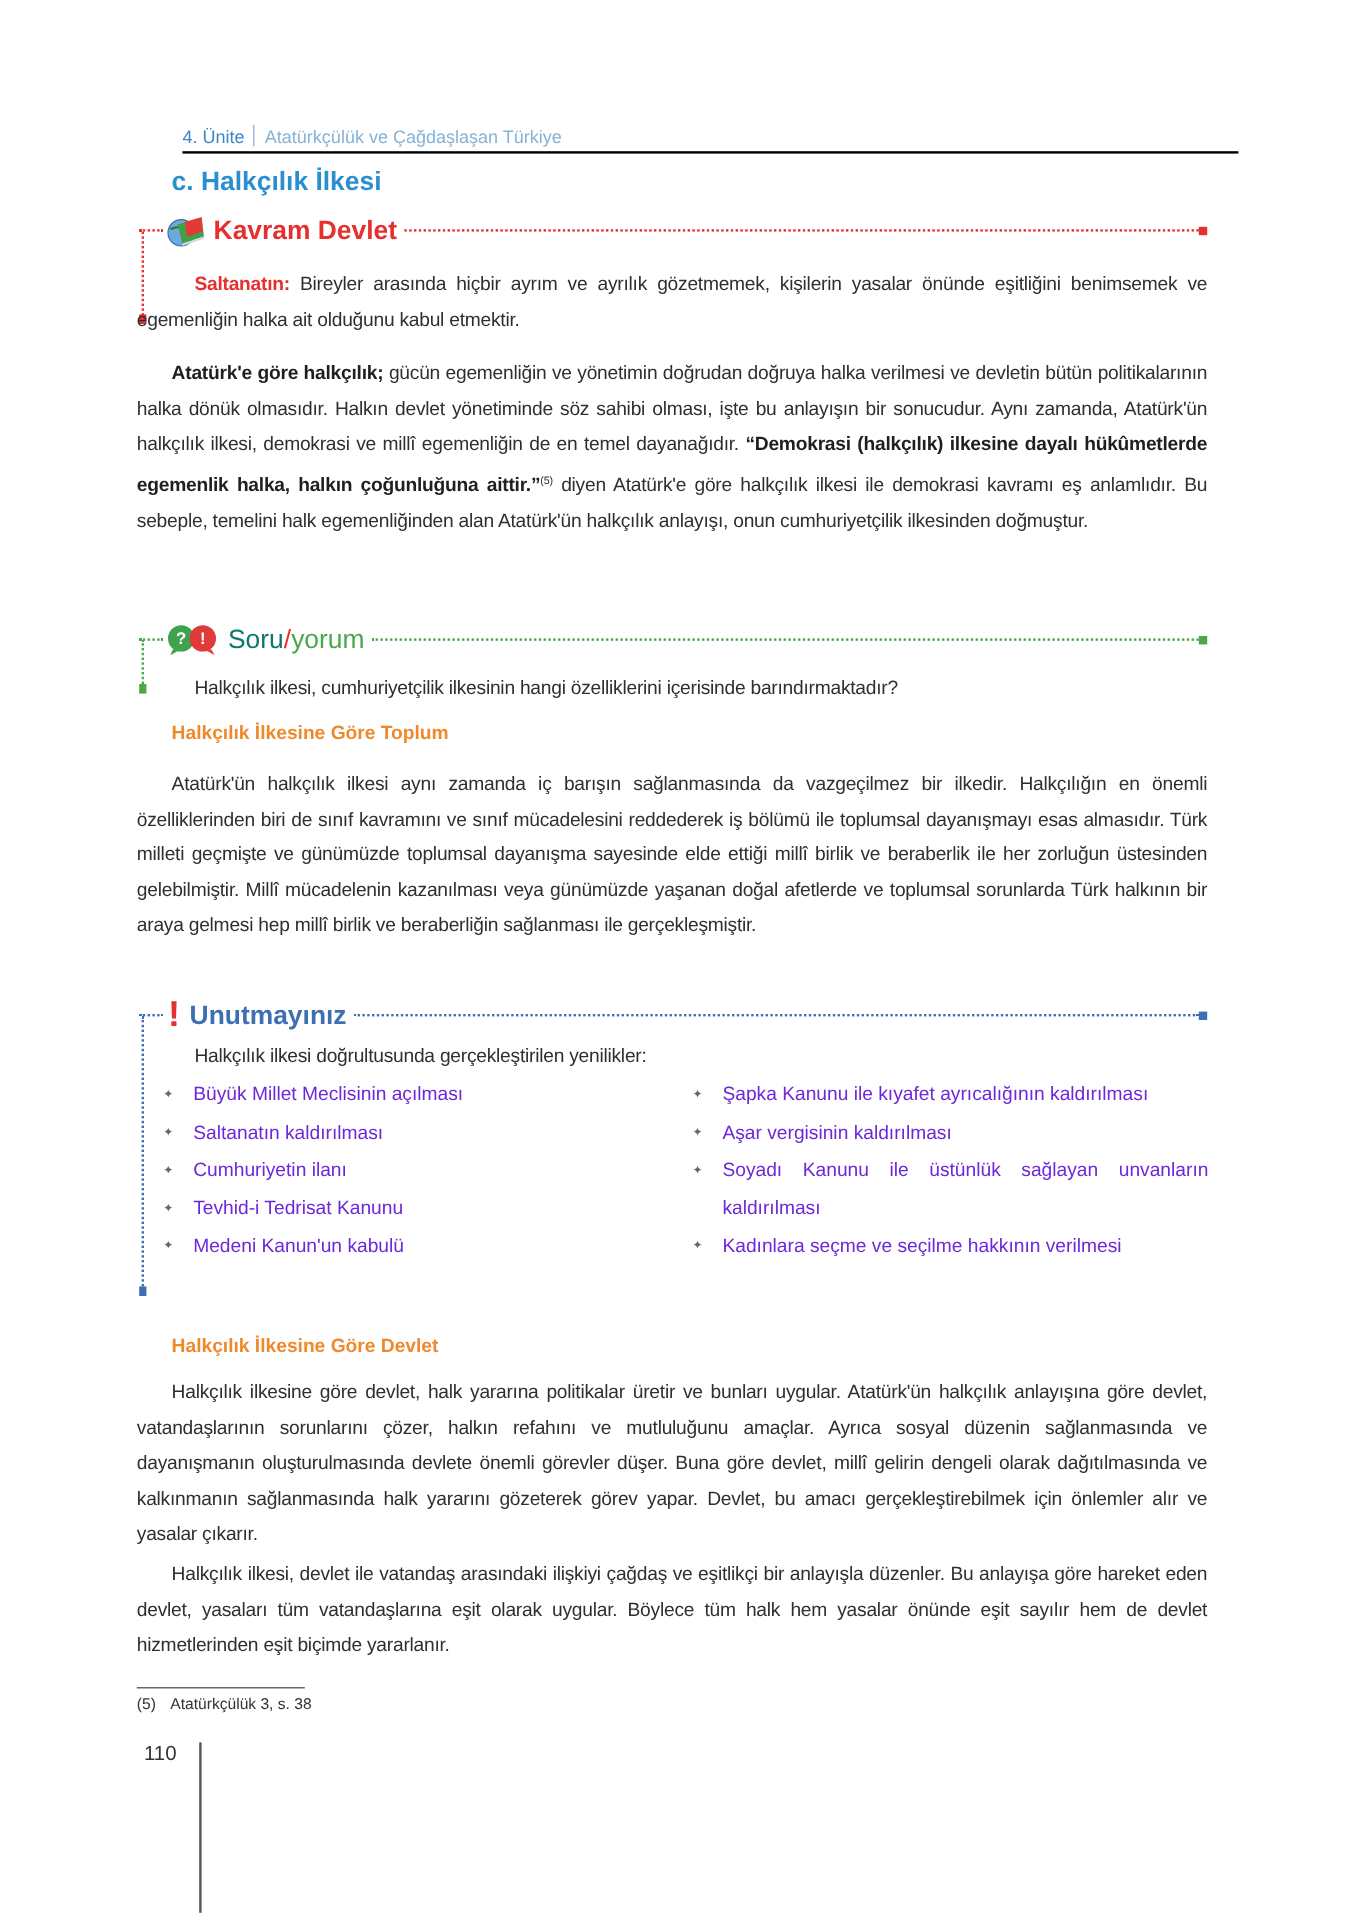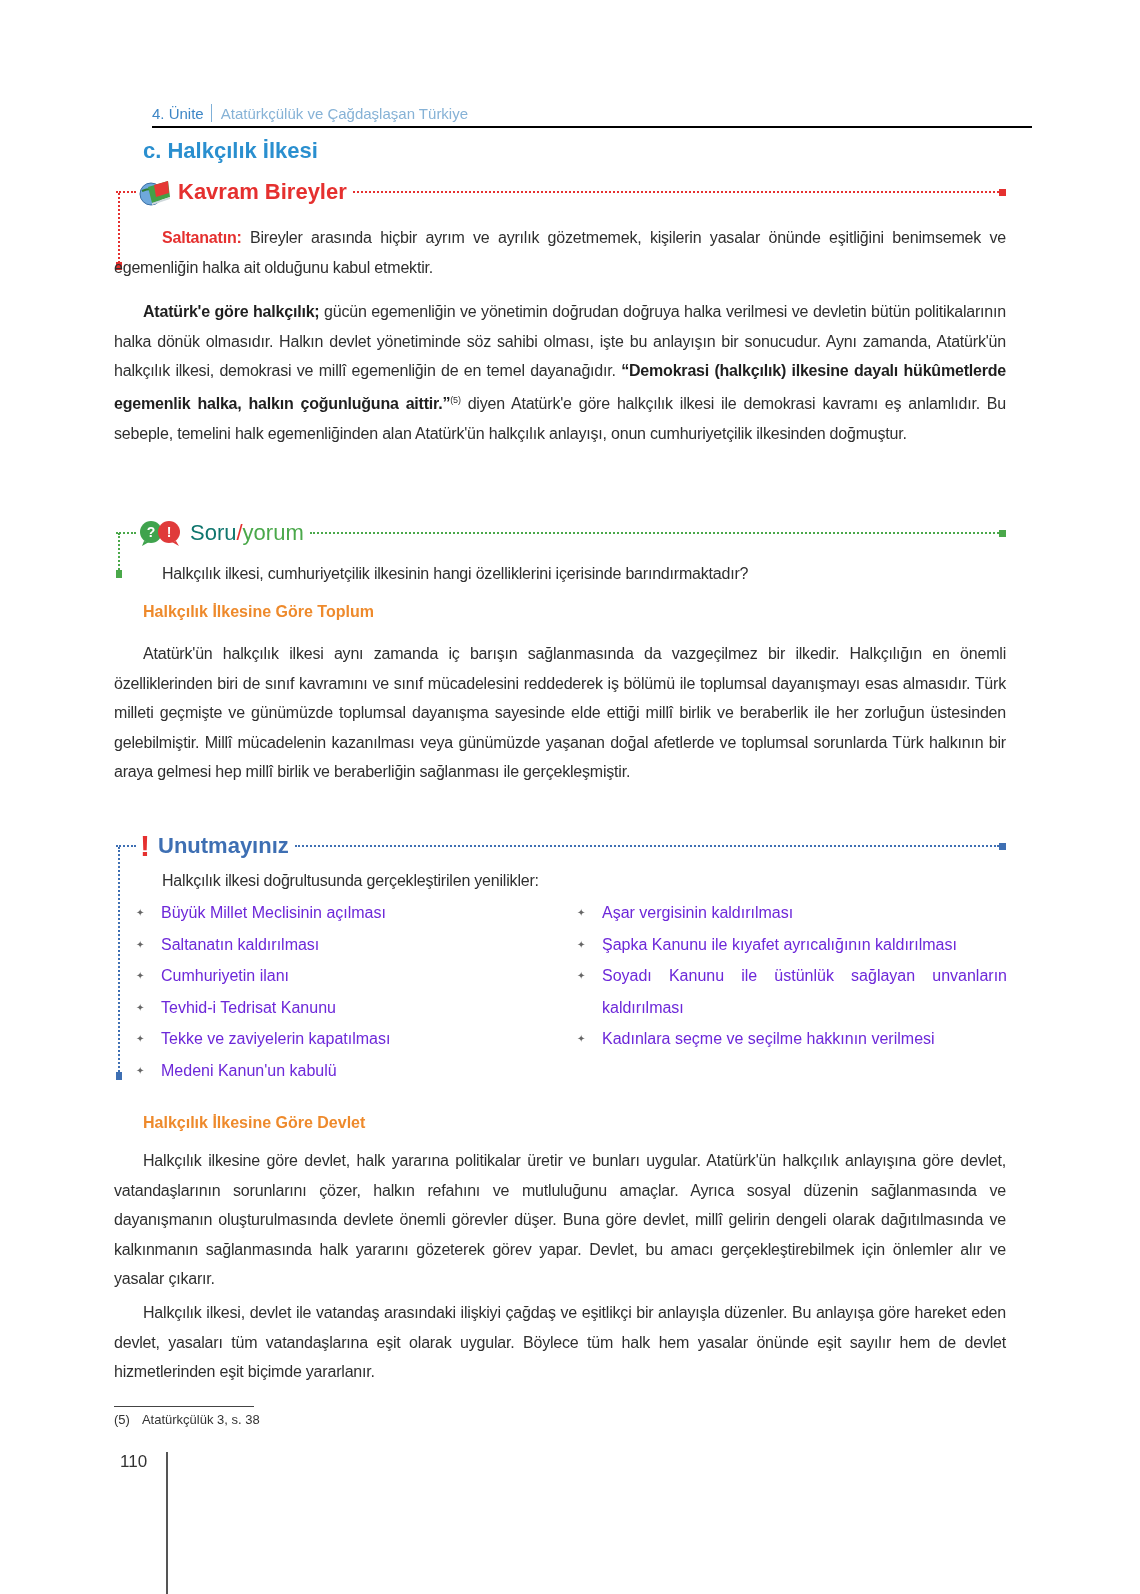--- a/index.html
+++ b/index.html
@@ -64,21 +64,21 @@
     <div class="dots-h" style="width:20px; border-color:#e5302f;"></div>
     <span style="display:inline-block; width:34px; height:30px; margin-left:2px;">
       <svg width="34" height="30" viewBox="0 0 34 30">
         <circle cx="13" cy="17" r="11" fill="#6fa8dc" stroke="#3a6fa5" stroke-width="1"></circle>
         <path d="M4 14 Q13 10 22 14" stroke="#2e7d32" stroke-width="2" fill="none"></path>
         <path d="M10 10 L30 4 L32 20 L14 26 Z" fill="#43a047"></path>
         <path d="M16 8 L30 4 L31 16 L18 20 Z" fill="#e53935"></path>
         <path d="M14 26 L32 20 L32 22 L14 28 Z" fill="#cfd8dc"></path>
       </svg>
     </span>
-    <span class="box-title" style="color:#e5302f;">Kavram Bireyler</span>
+    <span class="box-title" style="color:#e5302f;">Kavram Devlet</span>
     <div class="dots-h" style="flex:1; border-color:#e5302f;"></div>
     <div class="end-sq" style="background:#e5302f;"></div>
   </div>
   <div class="para" style="top:223px;">
     <p style="text-indent:48px;"><b style="color:#e5302f;">Saltanatın:</b><span> Bireyler arasında hiçbir ayrım ve ayrılık gözetmemek, kişilerin yasalar önünde eşitliğini benimsemek ve egemenliğin halka ait olduğunu kabul etmektir.</span></p>
   </div>
 
   <div class="para" style="top:297px;">
     <p><b>Atatürk'e göre halkçılık;</b><span> gücün egemenliğin ve yönetimin doğrudan doğruya halka verilmesi ve devletin bütün politikalarının halka dönük olmasıdır. Halkın devlet yönetiminde söz sahibi olması, işte bu anlayışın bir sonucudur. Aynı zamanda, Atatürk'ün halkçılık ilkesi, demokrasi ve millî egemenliğin de en temel dayanağıdır. </span><b>“Demokrasi (halkçılık) ilkesine dayalı hükûmetlerde egemenlik halka, halkın çoğunluğuna aittir.”</b><sup>(5)</sup><span> diyen Atatürk'e göre halkçılık ilkesi ile demokrasi kavramı eş anlamlıdır. Bu sebeple, temelini halk egemenliğinden alan Atatürk'ün halkçılık anlayışı, onun cumhuriyetçilik ilkesinden doğmuştur.</span></p>
   </div>
@@ -130,32 +130,29 @@
     <div class="li">
         <span class="cont">Saltanatın kaldırılması</span>
       </div>
     <div class="li">
         <span class="cont">Cumhuriyetin ilanı</span>
       </div>
     <div class="li">
         <span class="cont">Tevhid-i Tedrisat Kanunu</span>
       </div>
     <div class="li">
-        <span class="cont">Tekke ve zaviyelerin kapatılması</span>
-      </div>
-    <div class="li">
         <span class="cont">Medeni Kanun'un kabulü</span>
       </div>
   </div>
   <div class="bullets" style="left:577px; top:897px; width:430px;">
     <div class="li">
-        <span class="cont">Aşar vergisinin kaldırılması</span>
+        <span class="cont" style="text-align:justify;">Şapka Kanunu ile kıyafet ayrıcalığının kaldırılması</span>
       </div>
     <div class="li">
-        <span class="cont" style="text-align:justify;">Şapka Kanunu ile kıyafet ayrıcalığının kaldırılması</span>
+        <span class="cont">Aşar vergisinin kaldırılması</span>
       </div>
     <div class="li">
         <span class="cont" style="text-align:justify;">Soyadı Kanunu ile üstünlük sağlayan unvanların kaldırılması</span>
       </div>
     <div class="li">
         <span class="cont">Kadınlara seçme ve seçilme hakkının verilmesi</span>
       </div>
   </div>
 
   <div class="sub-title" style="top:1114px;">Halkçılık İlkesine Göre Devlet</div>

